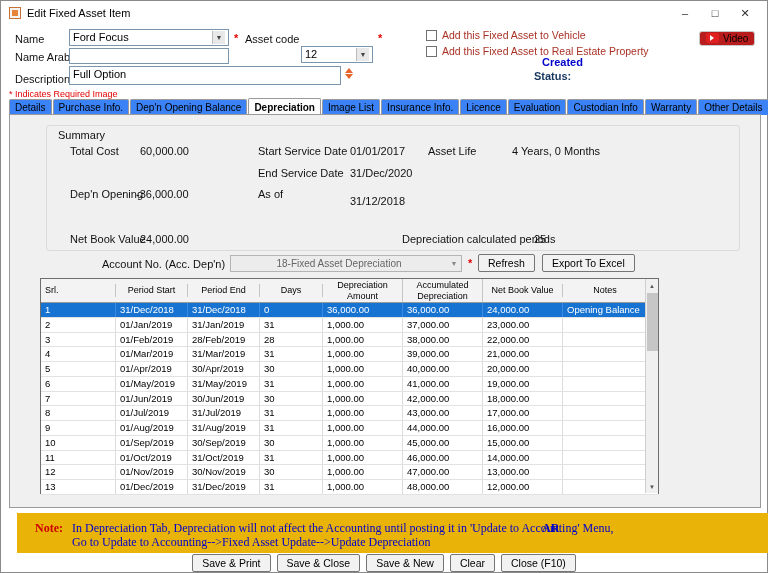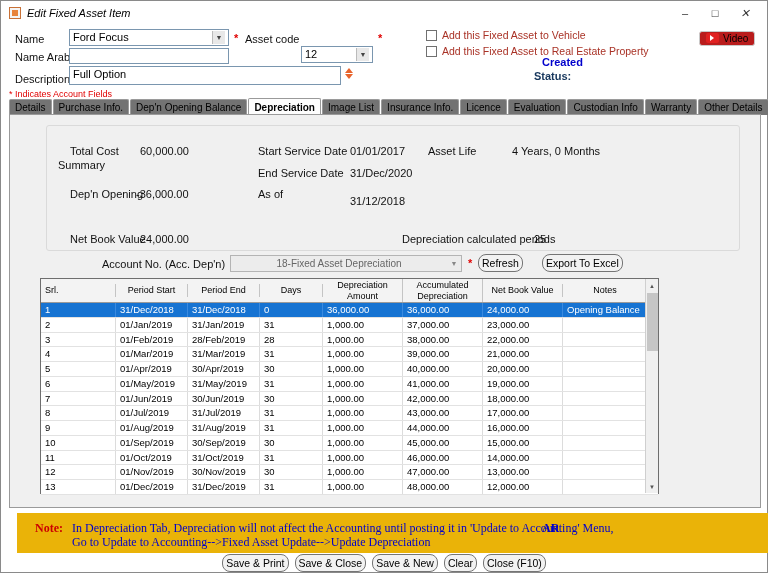--- a/index.html
+++ b/index.html
@@ -1,21 +1,21 @@
 <!DOCTYPE html>
 <html><head>
 <meta charset="utf-8">
 <style>
   * { margin:0; padding:0; box-sizing:border-box; }
   html,body { width:768px; height:573px; }
   body { font-family:"Liberation Sans",sans-serif; font-size:11px; color:#000; background:#dcdcdc; overflow:hidden; }
   .window { position:relative; width:768px; height:573px; background:#fff; border:1px solid #8a8a8a; }
 
   
-  .titlebar { position:absolute; left:0; top:0; width:100%; height:24px; background:#fff; display:flex; align-items:center; padding:0 8px;font-style:italic; }
+  .titlebar { position:absolute; left:0; top:0; width:100%; height:24px; background:#fff; display:flex; align-items:center; padding:0 8px; }
   .app-icon { width:12px; height:12px; margin-right:6px; background:#f4f4f4; border:1px solid #c87137; position:relative; }
   .app-icon::after { content:""; position:absolute; left:2px; top:2px; right:2px; bottom:2px; background:#e8833a; }
   .title { font-size:11px; }
   .tb-btns { margin-left:auto; display:flex; gap:14px; padding-right:6px; }
   .tbb { width:16px; text-align:center; font-size:11px; color:#333; cursor:default; }
 
   
   .form-header { position:absolute; left:0; top:24px; width:100%; height:73px; background:#fff; }
   .abs { position:absolute; white-space:nowrap; }
   .lbl { font-size:11px; color:#111; }
@@ -33,32 +33,32 @@
   .video-ico { width:13px; height:10px; background:#e02020; border-radius:2px; position:relative; }
   .video-ico::after { content:""; position:absolute; left:4px; top:2px; border-left:4px solid #fff; border-top:3px solid transparent; border-bottom:3px solid transparent; }
   .spin { display:flex; flex-direction:column; gap:1px; }
   .spin i { display:block; width:0; height:0; border-left:4px solid transparent; border-right:4px solid transparent; }
   .spin .up { border-bottom:5px solid #e8642c; }
   .spin .dn { border-top:5px solid #e8642c; }
   .reqnote { color:#e00000; font-size:9px; }
 
   
   .tabstrip { position:absolute; left:8px; top:97px; display:flex; align-items:flex-end; height:17px; }
-  .tab { font-size:10px; padding:2px 5px 2px; border:1px solid #9a9a9a; border-bottom:none; background:#737373; margin-right:1px; white-space:nowrap; border-radius:2px 2px 0 0; }
+  .tab { font-size:10px; padding:2px 5px 2px; border:1px solid #9a9a9a; border-bottom:none; background:#3b82f6; margin-right:1px; white-space:nowrap; border-radius:2px 2px 0 0; }
   .tab.active { background:#fdfdfd; font-weight:bold; position:relative; top:0; padding-top:3px; }
 
   
   .panel { position:absolute; left:8px; top:113px; width:752px; height:394px; background:#f0f0f0; border:1px solid #9a9a9a; }
   .summary-box { position:absolute; left:36px; top:10px; width:694px; height:126px; border:1px solid #dadada; border-radius:3px; background:#f0f0f0; }
 
   
   .acct-combo { position:absolute; left:220px; top:140px; width:232px; height:17px; border:1px solid #b4b4b4; background:#ececec; color:#666; font-size:10px; display:flex; align-items:center; }
   .acct-combo .cval { flex:1; text-align:center; overflow:hidden; }
   .acct-combo .arrow { width:14px; align-self:stretch; display:flex; align-items:center; justify-content:center; font-size:7px; color:#888; }
-  .btn { font-family:"Liberation Sans",sans-serif; font-size:10.5px; background:#f2f2f2; border:1px solid #757575; border-radius:8px; padding:1px 3px; height:18px; }
+  .btn { font-family:"Liberation Sans",sans-serif; font-size:10.5px; background:#f2f2f2; border:1px solid #757575; border-radius:2px; padding:1px 9px; height:18px; }
 
   
   .grid { position:absolute; left:30px; top:163px; width:619px; height:216px; border:1px solid #6e6e6e; background:#fff; }
   .grid-head { display:flex; height:24px; background:#f3f3f3; border-bottom:1px solid #9a9a9a;align-items:center; }
   .gh { font-size:9px; line-height:1.15; display:flex; align-items:center; justify-content:center; text-align:center; border-right:1px solid #c4c4c4; padding:1px 2px; }
   .gh.c0 { justify-content:flex-start; text-align:left; padding-left:4px; }
   .grid-body { height:192px; overflow:hidden; }
   .grow { display:flex; height:14.77px; background:#fff; border-bottom:1px solid #e2e2e2; }
   .gc { font-size:9.5px; padding:1px 0 0 4px; border-right:1px solid #dcdcdc; overflow:hidden; white-space:nowrap; }
   .grow.selected { background:#1673d2; color:#fff; }
@@ -130,41 +130,41 @@
 
     <span class="abs lbl" style="left:14px; top:48px;">Description</span>
     <div class="abs txt" style="left:68px; top:41px; width:272px; height:19px;">
       <span>Full Option</span>
     </div>
     <span class="abs spin" style="left:344px; top:43px;">
         <i class="up"></i>
         <i class="dn"></i>
       </span>
 
-    <span class="abs reqnote" style="left:8px; top:64px;">* Indicates Account Fields</span>
+    <span class="abs reqnote" style="left:8px; top:64px;">* Indicates Required Image</span>
   </div>
 
   <div class="tabstrip">
       <div class="tab">Details</div>
       <div class="tab">Purchase Info.</div>
       <div class="tab">Dep'n Opening Balance</div>
       <div class="tab active">Depreciation</div>
       <div class="tab">Image List</div>
       <div class="tab">Insurance Info.</div>
       <div class="tab">Licence</div>
       <div class="tab">Evaluation</div>
       <div class="tab">Custodian Info</div>
       <div class="tab">Warranty</div>
       <div class="tab">Other Details</div>
     </div>
 
   <div class="panel">
     <div class="summary-box"></div>
 
-    <span class="abs lbl" style="left:48px; top:14px;margin-top:30px;">Summary</span>
+    <span class="abs lbl" style="left:48px; top:14px;">Summary</span>
 
     <span class="abs lbl" style="left:60px; top:30px;">Total Cost</span>
     <span class="abs lbl" style="left:130px; top:30px;">60,000.00</span>
     <span class="abs lbl" style="left:248px; top:30px;">Start Service Date</span>
     <span class="abs lbl" style="left:340px; top:30px;">01/01/2017</span>
     <span class="abs lbl" style="left:418px; top:30px;">Asset Life</span>
     <span class="abs lbl" style="left:502px; top:30px;">4 Years, 0 Months</span>
 
     <span class="abs lbl" style="left:248px; top:52px;">End Service Date</span>
     <span class="abs lbl" style="left:340px; top:52px;">31/Dec/2020</span>

